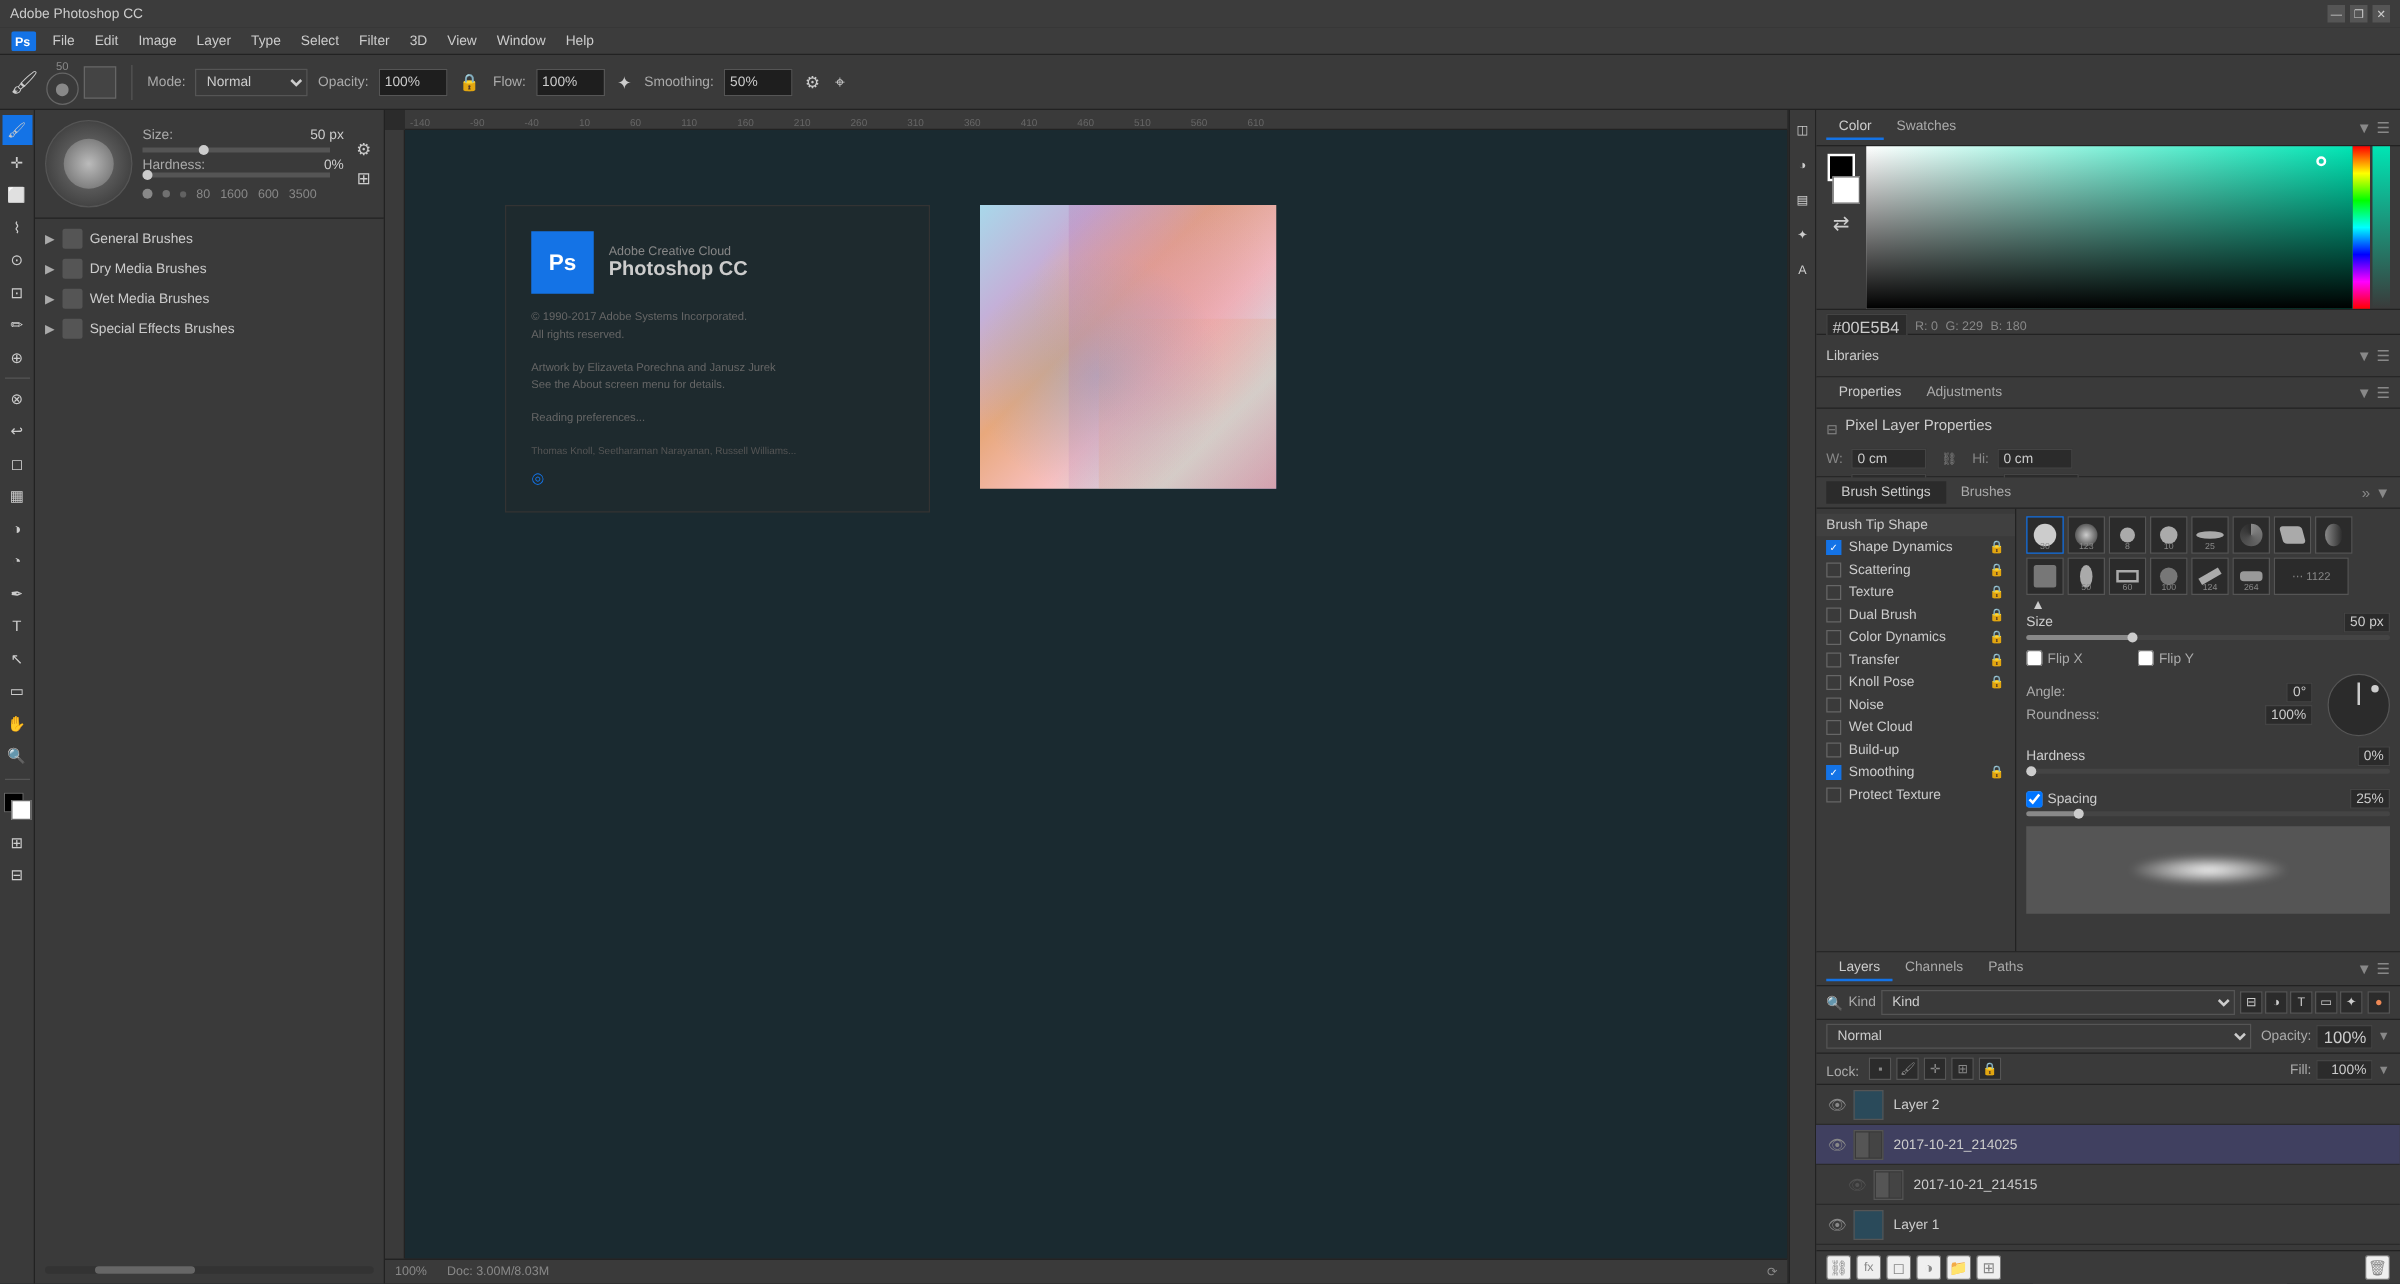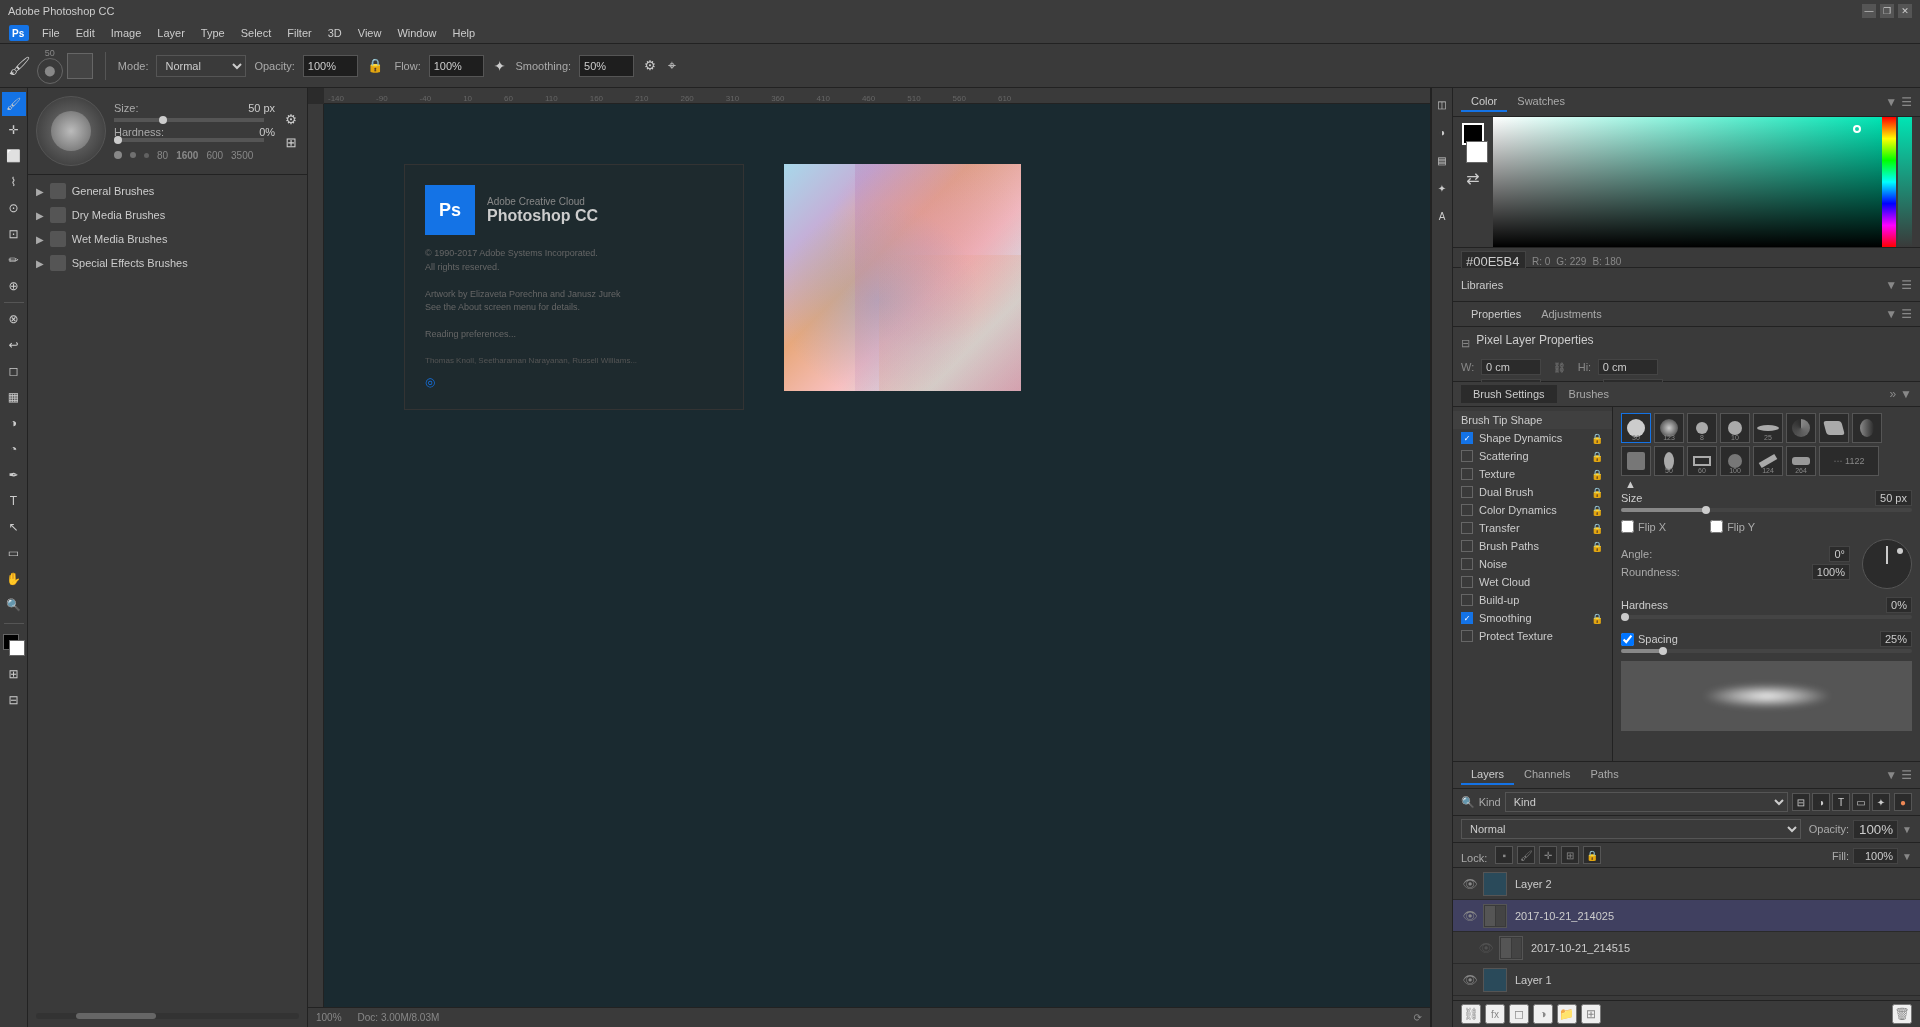--- a/index.html
+++ b/index.html
@@ -258,21 +258,21 @@
           <span style="color:#ccc;font-size:11px;">0%</span>
         </div>
         <div class="size-slider">
           <div class="size-slider-thumb" style="left:0;"></div>
         </div>
         <div class="brush-dots">
           <div class="brush-dot" style="width:8px;height:8px;"></div>
           <div class="brush-dot" style="width:6px;height:6px;opacity:0.7;"></div>
           <div class="brush-dot" style="width:5px;height:5px;opacity:0.5;"></div>
           <span style="font-size:10px;color:#888;">80</span>
-          <span style="font-size:10px;color:#888;font-weight:bold;">1600</span>
+          <span style="font-size:10px;color:#888;">1600</span>
           <span style="font-size:10px;color:#888;">600</span>
           <span style="font-size:10px;color:#888;">3500</span>
         </div>
       </div>
       <div style="display:flex;flex-direction:column;gap:4px;">
         <button class="toolbar-icon-btn">⚙</button>
         <button class="toolbar-icon-btn">⊞</button>
       </div>
     </div>
 
@@ -535,21 +535,21 @@
             </div>
 
             <div class="bs-item">
               <div class="bs-check"></div>
               <span class="bs-label">Transfer</span>
               <span class="bs-lock">🔒</span>
             </div>
 
             <div class="bs-item">
               <div class="bs-check"></div>
-              <span class="bs-label">Brush Paths</span>
+              <span class="bs-label">Knoll Pose</span>
               <span class="bs-lock">🔒</span>
             </div>
 
             <div class="bs-item">
               <div class="bs-check"></div>
               <span class="bs-label">Noise</span>
             </div>
 
             <div class="bs-item">
               <div class="bs-check"></div>

